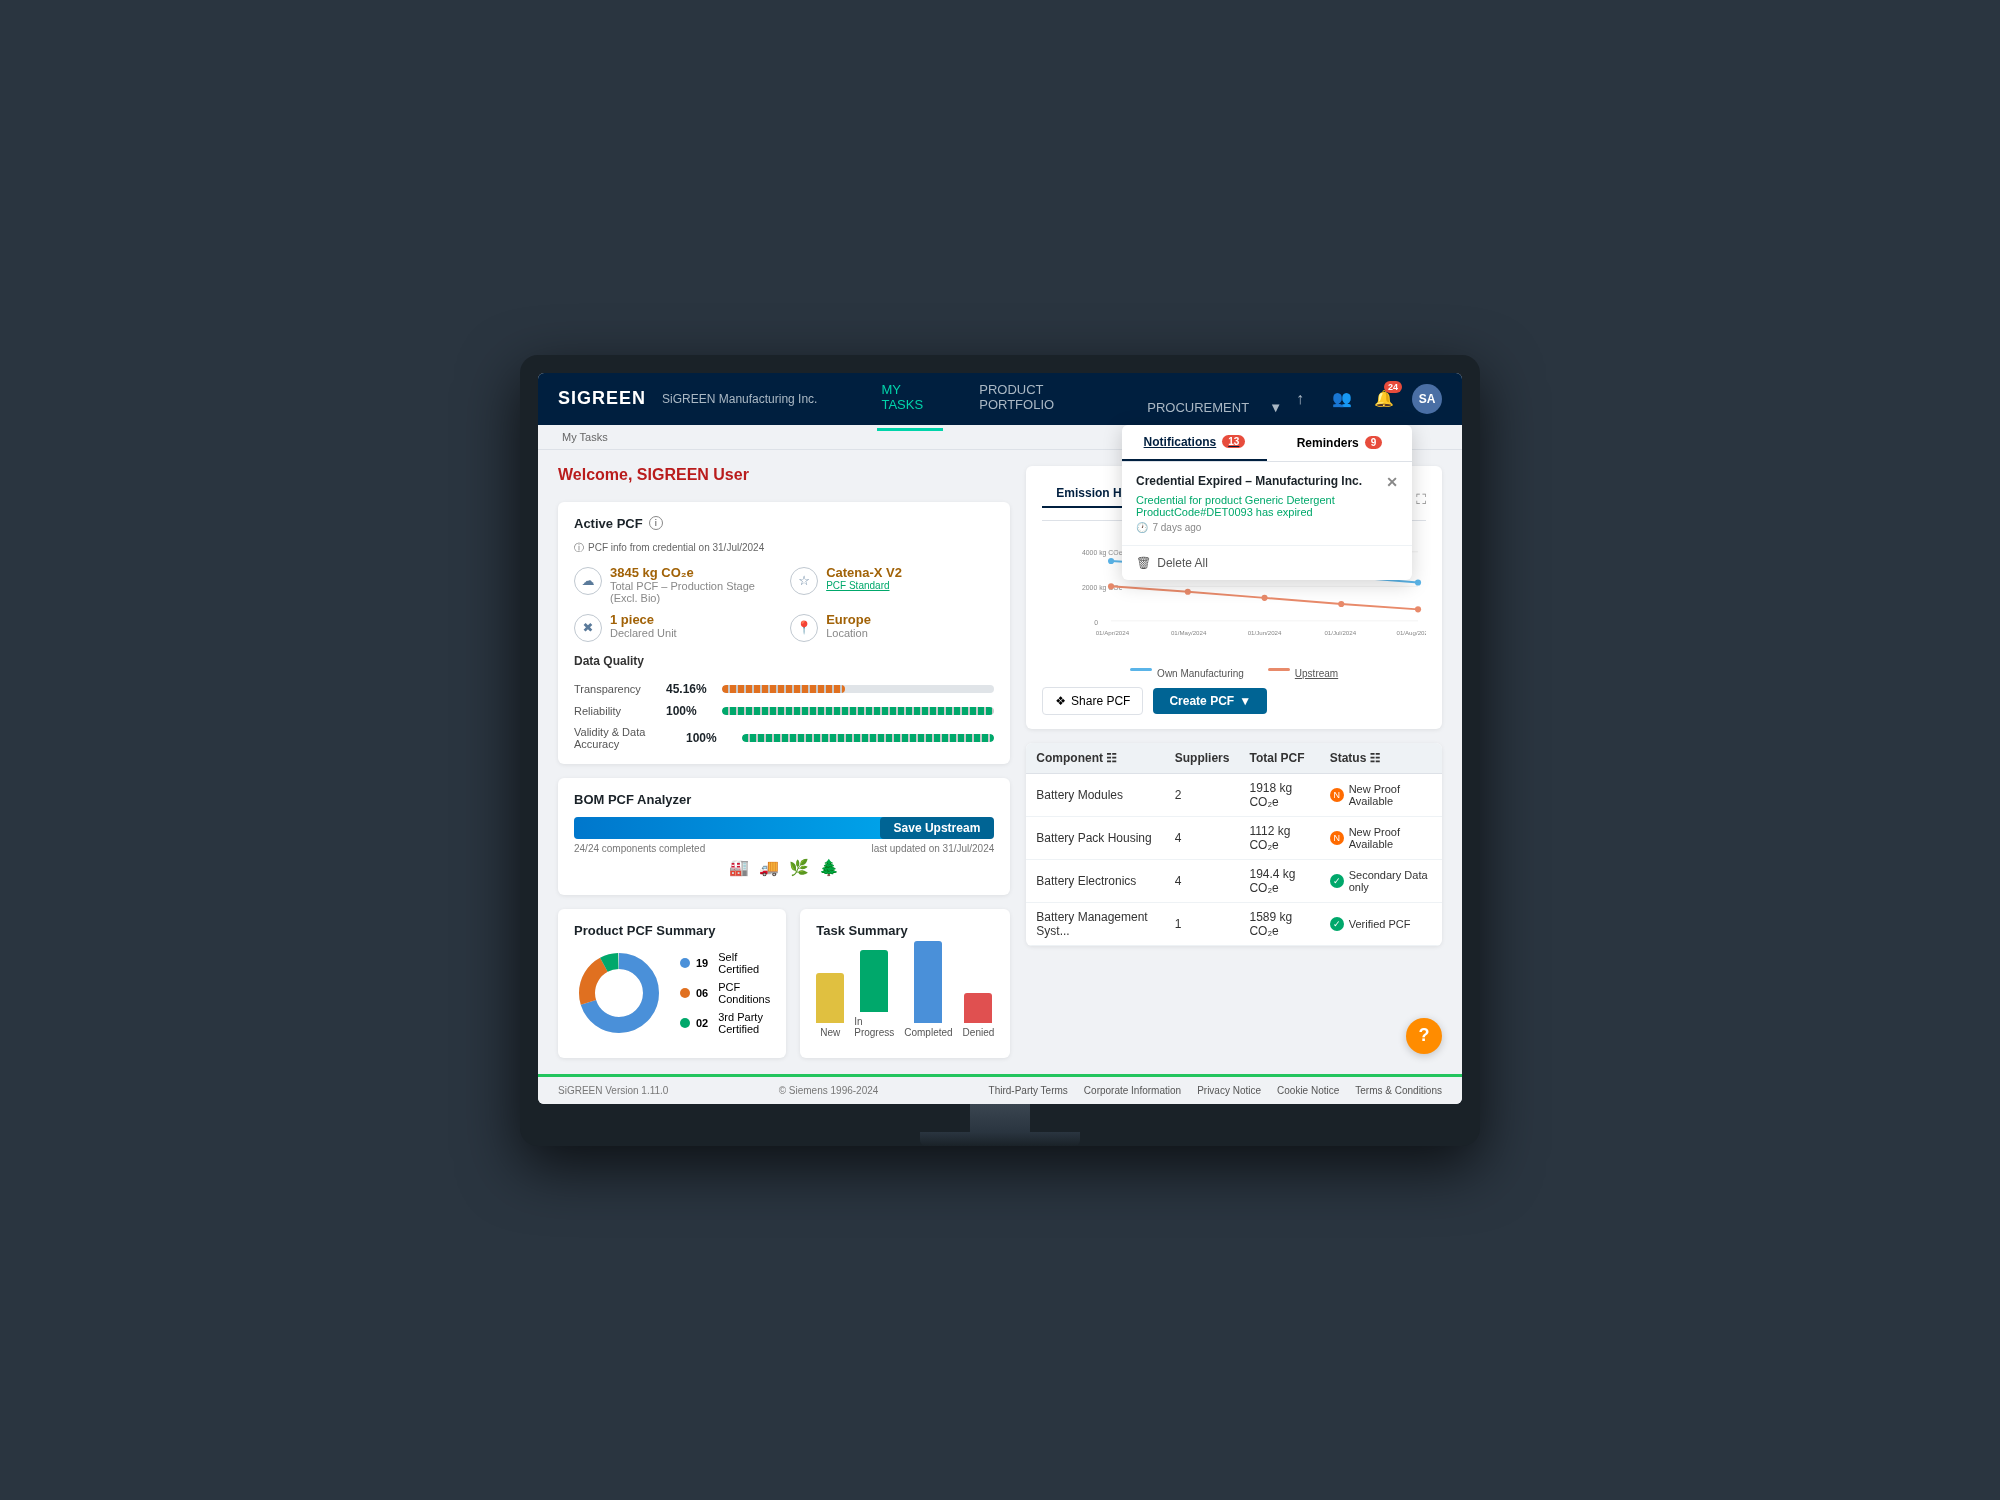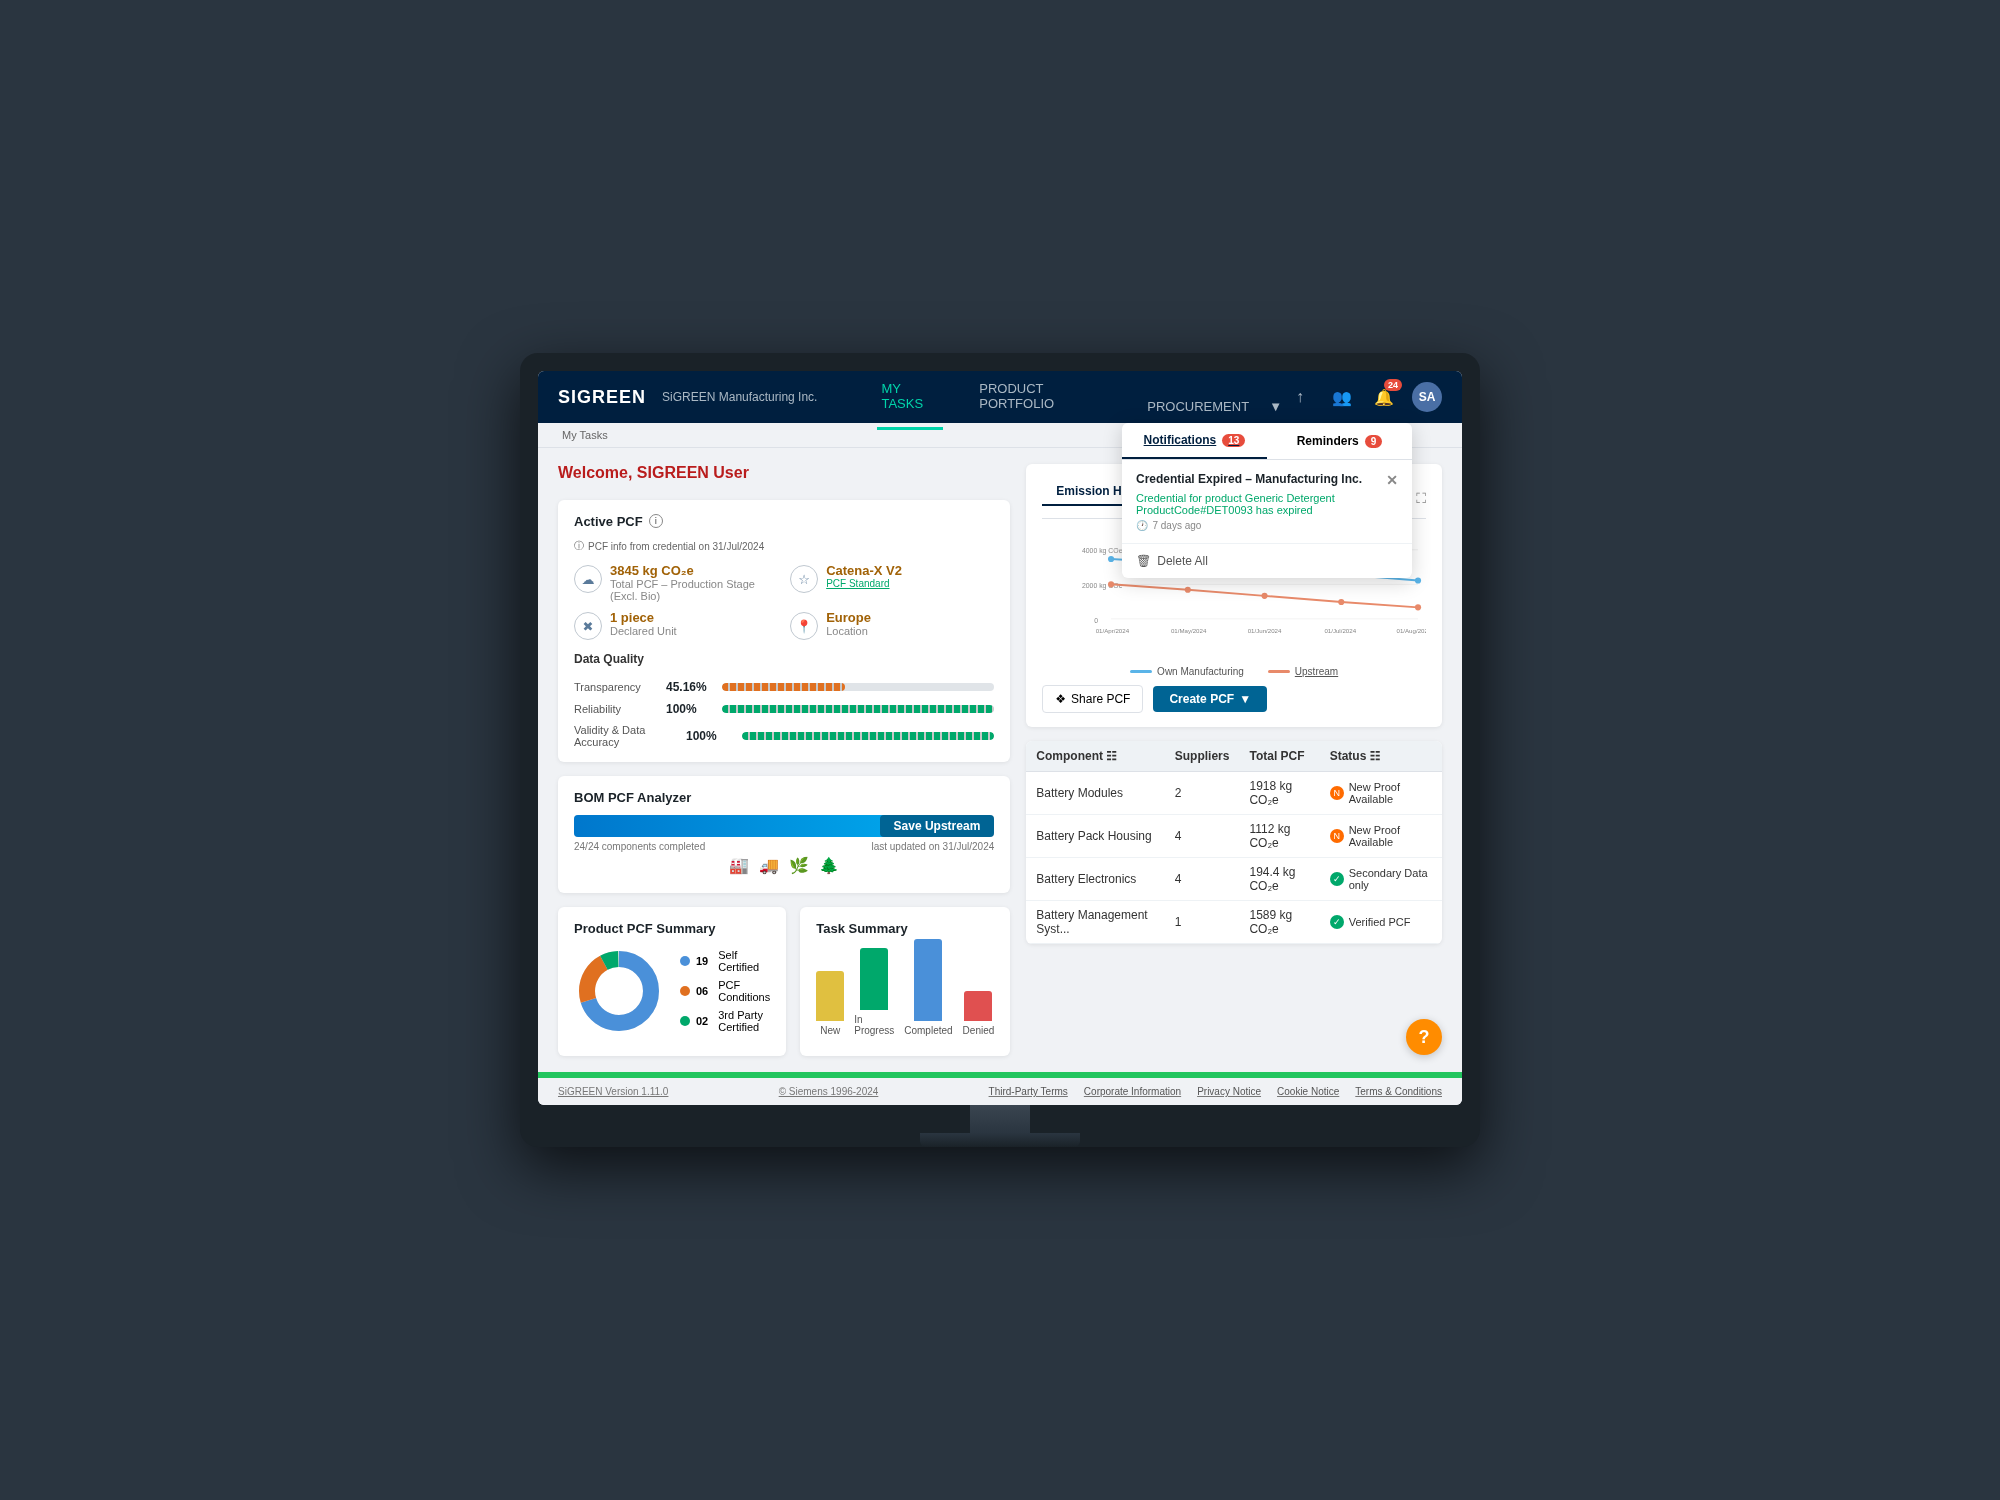--- a/index.html
+++ b/index.html
@@ -372,21 +372,20 @@
     .chart-legend {
       display: flex;
       justify-content: center;
       gap: 24px;
       margin-top: 6px;
       font-size: 10px;
       color: #555;
     }
     .chart-legend-item {
       display: flex;
-      align-items: center;
       gap: 5px;
     }
     .chart-legend-line {
       width: 22px;
       height: 3px;
       border-radius: 2px;
     }
     
     .pcf-actions {
       display: flex;
@@ -533,27 +532,26 @@
       font-size: 12px;
       color: #555;
       cursor: pointer;
       display: flex;
       align-items: center;
       gap: 6px;
     }
     
     .footer {
       background: #f0f2f5;
-      border-top: 6px solid #22c55e;
+      border-top: 3px solid #22c55e;
       padding: 8px 20px;
       display: flex;
       justify-content: space-between;
       font-size: 10px;
       color: #777;
-      text-decoration: underline;
     }
     .footer-links { display: flex; gap: 16px; }
     
     .help-btn {
       position: absolute;
       bottom: 50px;
       right: 20px;
       width: 36px;
       height: 36px;
       background: #ff8c00;

